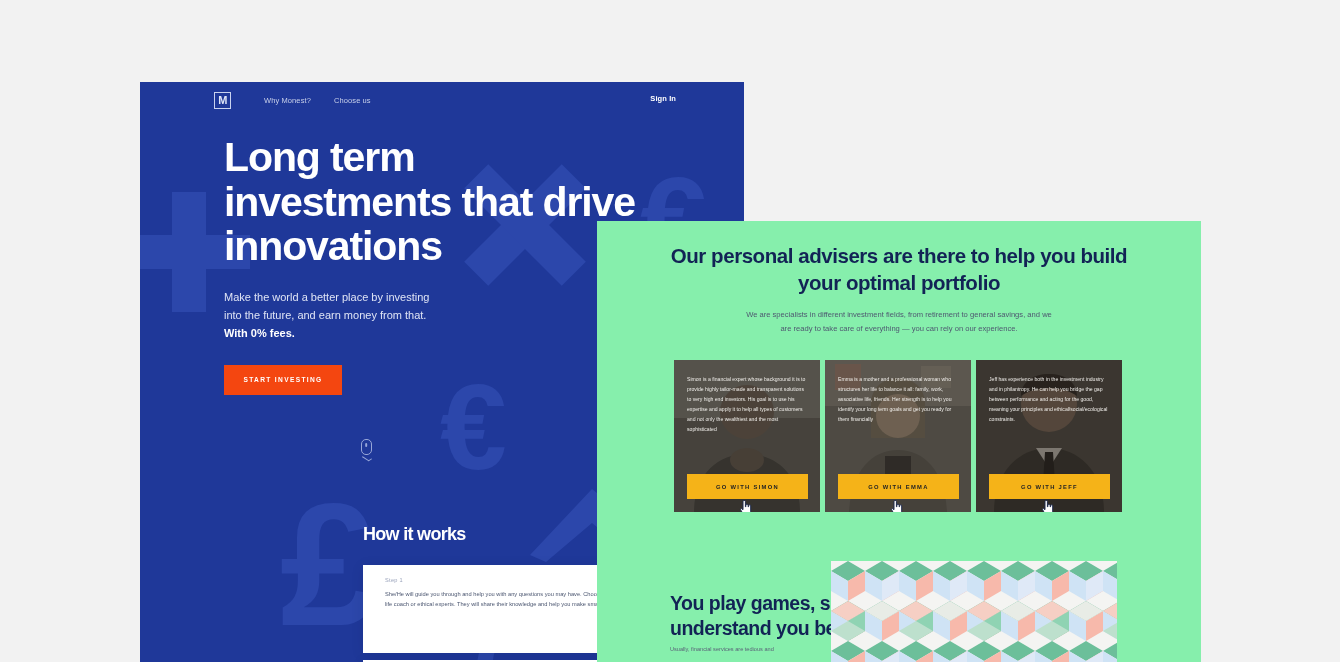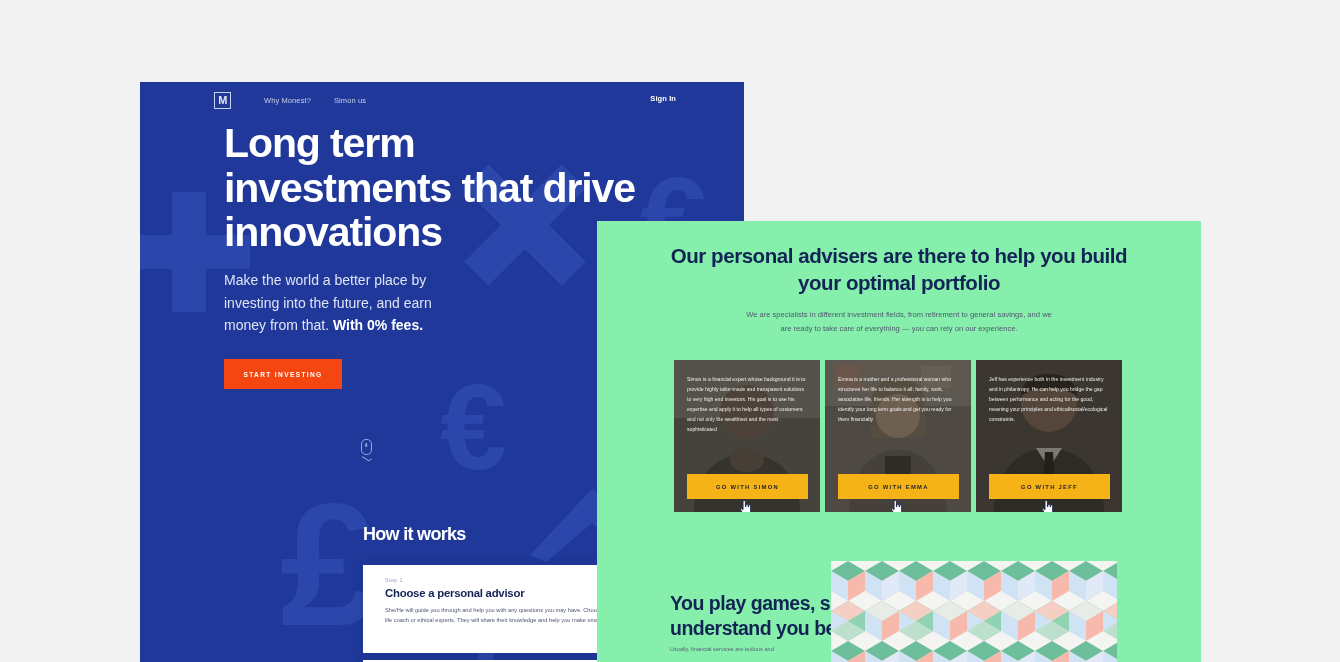--- a/index.html
+++ b/index.html
@@ -37,23 +37,23 @@
 
   
   .nav{position:absolute;left:0;top:0;width:604px;height:36px;display:flex;align-items:center;padding:0 0 0 74px;box-sizing:border-box;}
   .logo{width:15px;height:15px;border:1.4px solid #c9d2ef;display:flex;align-items:center;justify-content:center;
         font-size:11px;font-weight:700;color:#dfe5f7;line-height:1;letter-spacing:-.5px;}
   .nav-links{display:flex;gap:23px;margin-left:33px;}
   .nav-link{font-size:7.5px;color:#c8d0ea;letter-spacing:.1px;white-space:nowrap;cursor:pointer;}
   .nav-signin{position:absolute;right:68px;top:12px;font-size:7.5px;font-weight:700;color:#ffffff;letter-spacing:.1px;cursor:pointer;}
 
   
-  .hero-copy{position:absolute;left:84px;top:39px;width:420px;}
+  .hero-copy{position:absolute;left:84px;top:53px;width:420px;}
   .hero-h1{font-size:41px;line-height:1.09;font-weight:700;color:#fff;letter-spacing:-1.1px;margin:0;}
-  .hero-sub{margin-top:14px;font-size:14px;line-height:1.62;color:#dfe4f5;max-width:210px;}
+  .hero-sub{margin-top:20px;font-size:11px;line-height:1.62;color:#dfe4f5;max-width:210px;}
   .hero-sub b{color:#fff;font-weight:700;}
   .cta{margin-top:22px;width:118px;height:30px;background:#f44610;border:none;display:flex;align-items:center;justify-content:center;
        color:#fff;font-size:6.6px;font-weight:700;letter-spacing:1.35px;cursor:pointer;}
 
   
   .scroll-ind{position:absolute;left:219px;top:357px;width:14px;}
   .mouse{width:9px;height:14px;border:1.2px solid #97a6d8;border-radius:5px;margin:0 auto;position:relative;}
   .mouse:after{content:"";position:absolute;left:50%;top:2.5px;transform:translateX(-50%);width:1.6px;height:4px;background:#97a6d8;border-radius:1px;}
   .chev{margin:2px auto 0;width:7px;height:4px;}
   .chev span{display:block;width:7px;height:3px;border-bottom:1.2px solid #97a6d8;border-right:1.2px solid #97a6d8;
@@ -115,21 +115,21 @@
       <div class="bg-e-bottom">€</div>
       <svg class="bg-arrow" viewBox="0 0 210 135">
         <path d="M0 128 L62 62 L104 96 L170 22 L148 22 L148 2 L208 2 L208 60 L188 60 L188 40 L106 132 L62 96 L16 135 Z" fill="#2c47ab"></path>
       </svg>
     </div>
 
     <div class="nav">
       <div class="logo">M</div>
       <div class="nav-links">
         <span class="nav-link">Why Monest?</span>
-        <span class="nav-link">Simon us</span>
+        <span class="nav-link">Choose us</span>
       </div>
     </div>
     <div class="nav-signin">Sign In</div>
 
     <div class="hero-copy">
       <h1 class="hero-h1">Long term investments that drive innovations</h1>
       <div class="hero-sub">
         <span>Make the world a better place by investing into the future, and earn money from that. </span><b>With 0% fees.</b>
       </div>
       <button class="cta">START INVESTING</button>
@@ -140,21 +140,20 @@
       <div class="chev">
           <span></span>
         </div>
     </div>
 
     <div class="how-title">How it works</div>
 
     <div class="step-card step-1">
       <div class="step-inner">
         <div class="step-label">Step 1</div>
-        <div class="step-title">Choose a personal advisor</div>
         <div class="step-body">She/He will guide you through and help you with any questions you may have. Choose between retirement experts, life coach or ethical experts. They will  share their knowledge and help you make smarter decisions.</div>
       </div>
       <svg class="step-illus" viewBox="0 0 90 78">
         <rect x="4" y="16" width="19" height="19" rx="2" fill="#2a49b8" transform="rotate(-14 13 25)"></rect>
         <rect x="12" y="8" width="20" height="20" rx="2" fill="#f4731c" transform="rotate(-8 22 18)"></rect>
         <circle cx="22" cy="15" r="3.4" fill="#fff"></circle>
           <path d="M16 24c0-3.6 2.8-5.6 6-5.6s6 2 6 5.6z" fill="#fff"></path>
         <rect x="8" y="44" width="13" height="13" rx="1.5" fill="#7fb4f2" transform="rotate(45 14 50)"></rect>
         <path d="M52 22c0-9 6-16 14-16s14 7 14 16-5 14-14 14-14-5-14-14z" fill="#2f4fc4"></path>
         <path d="M58 18c2-8 9-12 15-10 5 2 7 7 6 11-5-2-14-3-21-1z" fill="#24368f"></path>

